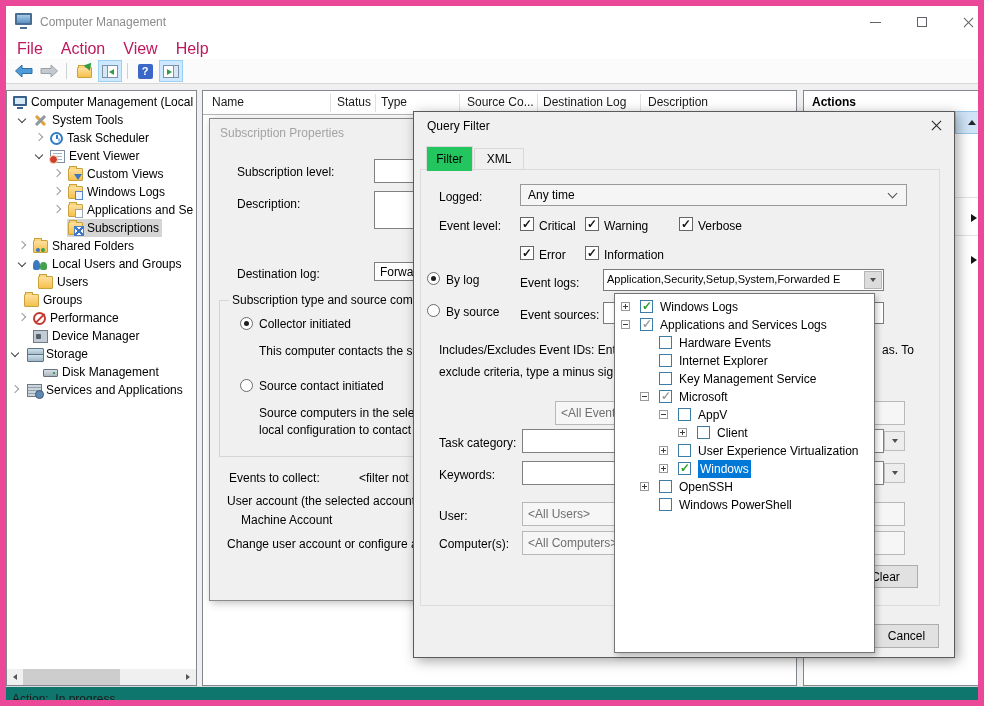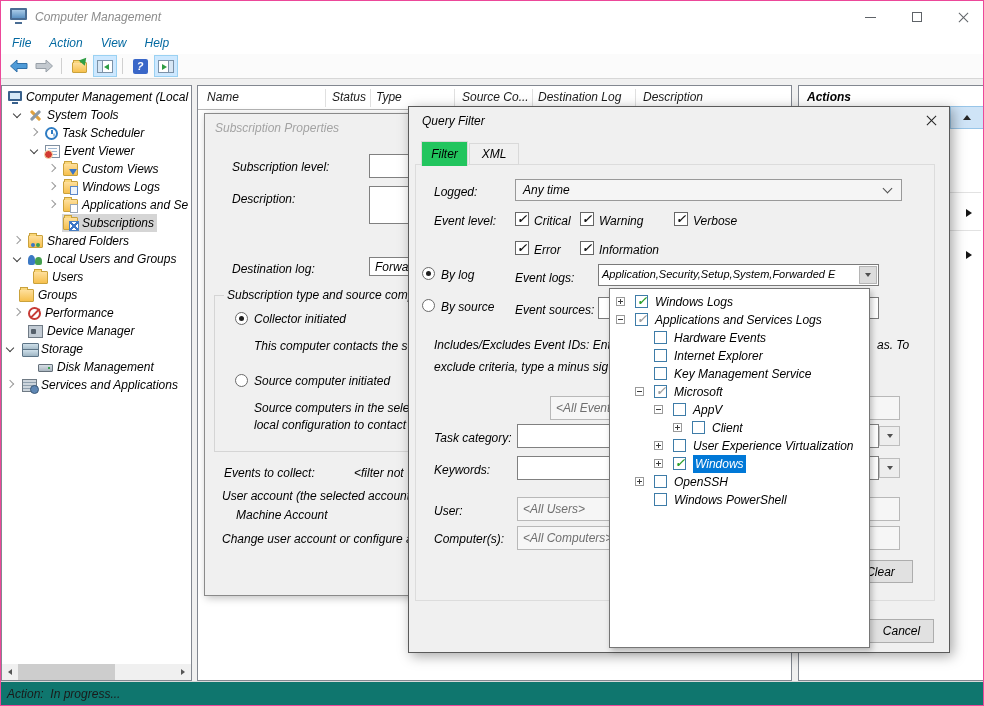--- a/index.html
+++ b/index.html
@@ -1,36 +1,36 @@
 <!DOCTYPE html>
 <html><head>
 <meta charset="utf-8">
 <style>
   html,body{margin:0;padding:0;background:#444;}
   *{box-sizing:border-box;font-family:"Liberation Sans",sans-serif;}
-  .screen{position:relative;width:984px;height:706px;background:#fff;overflow:hidden;border:1px solid #ec4899;margin:0 auto;font-style:italic;}
+  .screen{position:relative;width:984px;height:706px;background:#fff;overflow:hidden;border:6px solid #ec4899;margin:0 auto;}
   .lbl{position:absolute;font-size:12px;color:#000;white-space:nowrap;line-height:14px;}
   .ghostt{color:#6f6f6f;}
 
   
   .titlebar{position:absolute;left:0;top:0;width:984px;height:32px;background:#fff;}
   .app-icon{position:absolute;left:9px;top:7px;width:17px;height:12px;background:linear-gradient(#a9cbe8,#5c92c4);border:2px solid #4a6d94;border-radius:1px;}
   .app-icon::after{content:'';position:absolute;left:3px;bottom:-6px;width:7px;height:2px;background:#4a6d94;}
   .title-text{position:absolute;left:34px;top:0;line-height:32px;font-size:12px;color:#8c8c8c;}
   .cap-btn{position:absolute;top:0;width:46px;height:32px;display:flex;align-items:center;justify-content:center;}
   .cap-min{left:846px;} .cap-max{left:893px;} .cap-close{left:940px;width:44px;}
   .glyph-min{width:11px;height:1px;background:#5f6368;}
   .glyph-max{width:10px;height:10px;border:1px solid #5f6368;}
   .glyph-close{position:relative;width:13px;height:13px;}
   .glyph-close::before,.glyph-close::after{content:'';position:absolute;left:0;top:6px;width:13px;height:1px;background:#5f6368;}
   .glyph-close::before{transform:rotate(45deg);} .glyph-close::after{transform:rotate(-45deg);}
 
   
   .menubar{position:absolute;left:0;top:32px;width:984px;height:21px;background:#fff;padding-left:2px;}
-  .menu-item{display:inline-block;padding:0 9px;line-height:21px;font-size:12px;color:#0369a1;}
+  .menu-item{display:inline-block;padding:0 9px;line-height:21px;font-size:16px;color:#be185d;}
   .toolbar{position:absolute;left:0;top:53px;width:984px;height:25px;background:#fbfbfb;border-bottom:1px solid #d7d7d7;display:flex;align-items:center;padding-left:4px;}
   .tb-btn{width:24px;height:22px;display:flex;align-items:center;justify-content:center;margin:0 1px;}
   .tb-hl{background:#cde8ff;border:1px solid #9ad1f2;}
   .tb-sep{width:1px;height:16px;background:#d0d0d0;margin:0 4px;}
   .ic-export{position:relative;width:15px;height:11px;background:linear-gradient(#fedf9c,#f6c04d);border:1px solid #caa23c;border-radius:1px;margin-top:2px;}
   .ic-export::before{content:'';position:absolute;top:-3px;left:0;width:6px;height:2px;background:#f9d679;border:1px solid #caa23c;border-bottom:none;}
   .ic-export::after{content:'';position:absolute;right:-2px;top:-6px;border-left:4px solid transparent;border-right:4px solid transparent;border-bottom:7px solid #2f9e44;transform:rotate(40deg);}
   .ic-win{position:relative;width:16px;height:13px;background:#fff;border:1px solid #7c92a8;}
   .ic-win.left::before{content:'';position:absolute;left:0;top:0;bottom:0;width:4px;background:#d8e7f5;border-right:1px solid #7c92a8;}
   .ic-win.left::after{content:'';position:absolute;right:3px;top:3px;border-top:3px solid transparent;border-bottom:3px solid transparent;border-right:5px solid #2f9e44;}
@@ -369,21 +369,21 @@
     <span class="lbl" style="left:27px;top:148px">Destination log:</span>
     <span class="in" style="left:164px;top:143px;width:170px;height:19px">
         <span class="val" style="top:2px">Forwar</span>
       </span>
     <div class="groupbox" style="left:9px;top:181px;width:557px;height:157px"></div>
     <span class="group-label" style="left:19px;top:175px">Subscription type and source comp</span>
     <span class="radio sel" style="left:30px;top:198px"></span>
     <span class="lbl" style="left:49px;top:198px">Collector initiated</span>
     <span class="lbl" style="left:49px;top:225px">This computer contacts the se</span>
     <span class="radio" style="left:30px;top:260px"></span>
-    <span class="lbl" style="left:49px;top:260px">Source computer initiated</span>
+    <span class="lbl" style="left:49px;top:260px">Source contact initiated</span>
     <span class="lbl" style="left:49px;top:287px">Source computers in the selec</span>
     <span class="lbl" style="left:49px;top:304px">local configuration to contact</span>
     <span class="lbl" style="left:19px;top:352px">Events to collect:</span>
     <span class="lbl" style="left:149px;top:352px">&lt;filter not</span>
     <span class="lbl" style="left:17px;top:375px">User account (the selected account</span>
     <span class="lbl" style="left:31px;top:394px">Machine Account</span>
     <span class="lbl" style="left:17px;top:418px">Change user account or configure a</span>
   </div>
 
   <div class="dialog qf">

